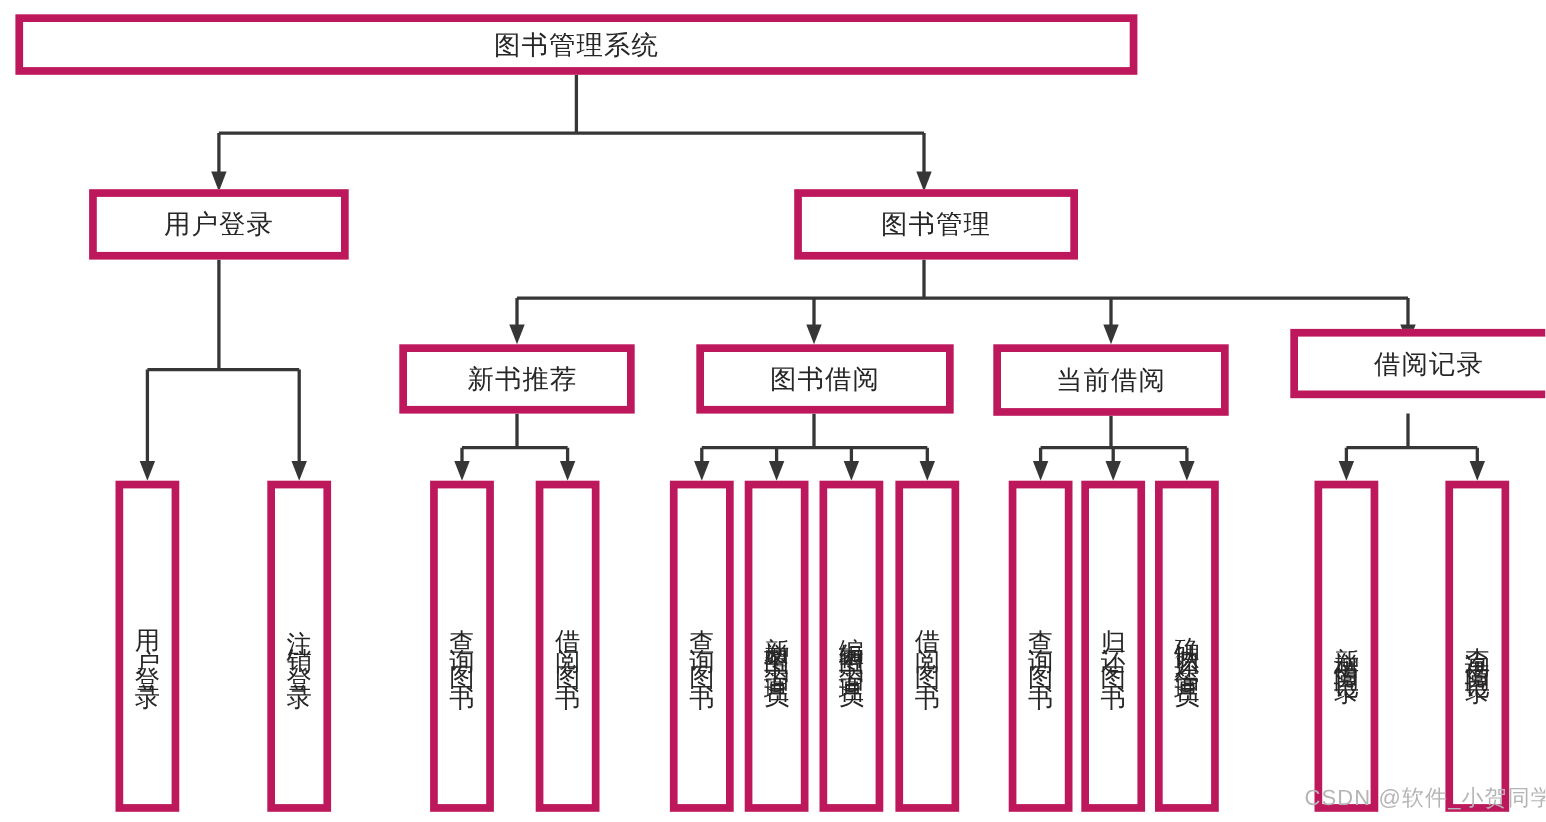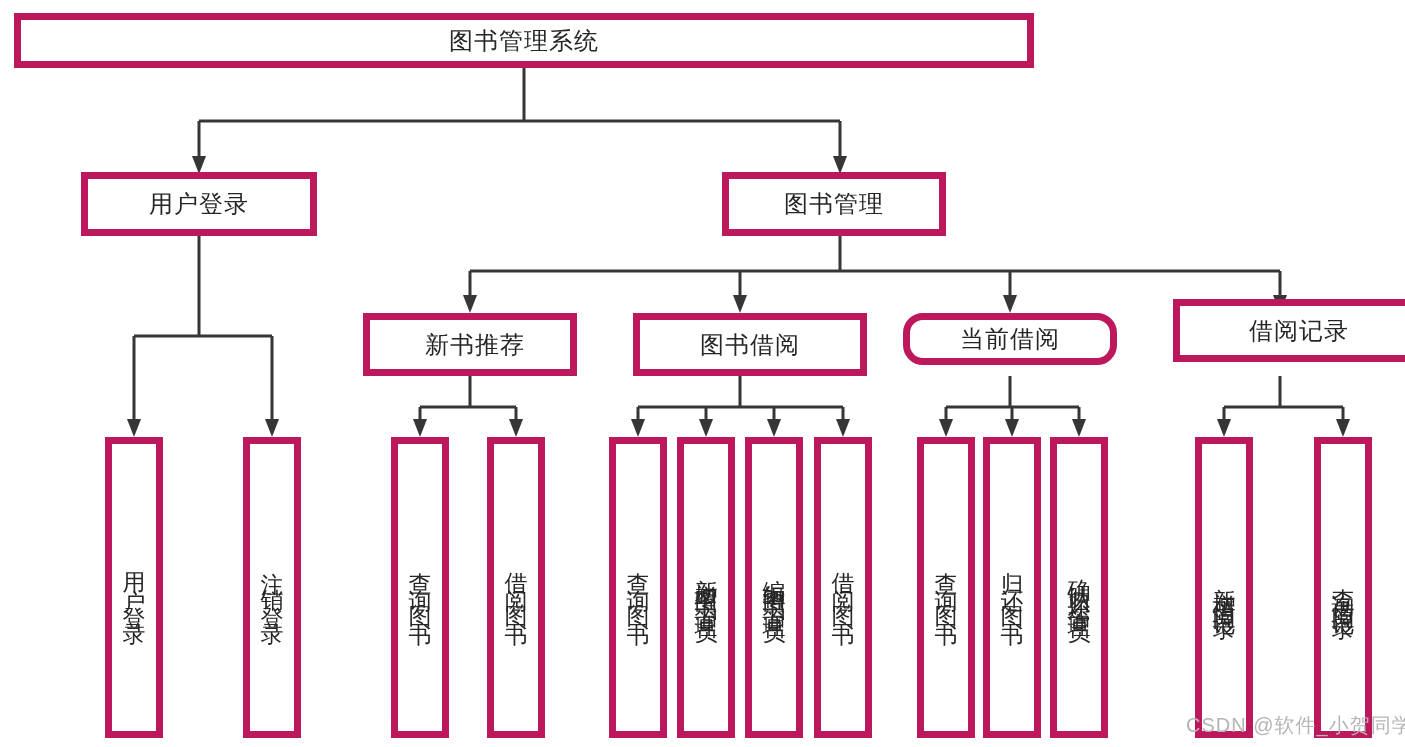--- a/index.html
+++ b/index.html
@@ -85,31 +85,31 @@
     </g>
   </svg>
 
   <div class="node hnode" style="left:14px;top:13px;width:1020px;height:55px;">
     <span>图书管理系统</span>
   </div>
 
   <div class="node hnode" style="left:81px;top:172px;width:236px;height:64px;">
     <span>用户登录</span>
   </div>
-  <div class="node hnode" style="left:722px;top:172px;width:224px;height:64px;">
+  <div class="node hnode" style="left:722px;top:172px;width:258px;height:64px;">
     <span>图书管理</span>
   </div>
 
   <div class="node hnode" style="left:363px;top:313px;width:214px;height:63px;padding-left:10px;">
     <span>新书推荐</span>
   </div>
   <div class="node hnode" style="left:633px;top:313px;width:234px;height:63px;">
     <span>图书借阅</span>
   </div>
-  <div class="node hnode" style="left:903px;top:313px;width:214px;height:52px;border-radius:20px;">
+  <div class="node hnode" style="left:903px;top:313px;width:214px;height:65px;">
     <span>当前借阅</span>
   </div>
   <div class="node hnode" style="left:1173px;top:299px;width:252px;height:63px;text-align:center;">
     <span>借阅记录</span>
   </div>
 
   <div class="node vnode" style="left:105px;top:437px;width:58px;height:301px;">
     <span class="vlabel spread">用户登录</span>
   </div>
   <div class="node vnode" style="left:243px;top:437px;width:58px;height:301px;">

